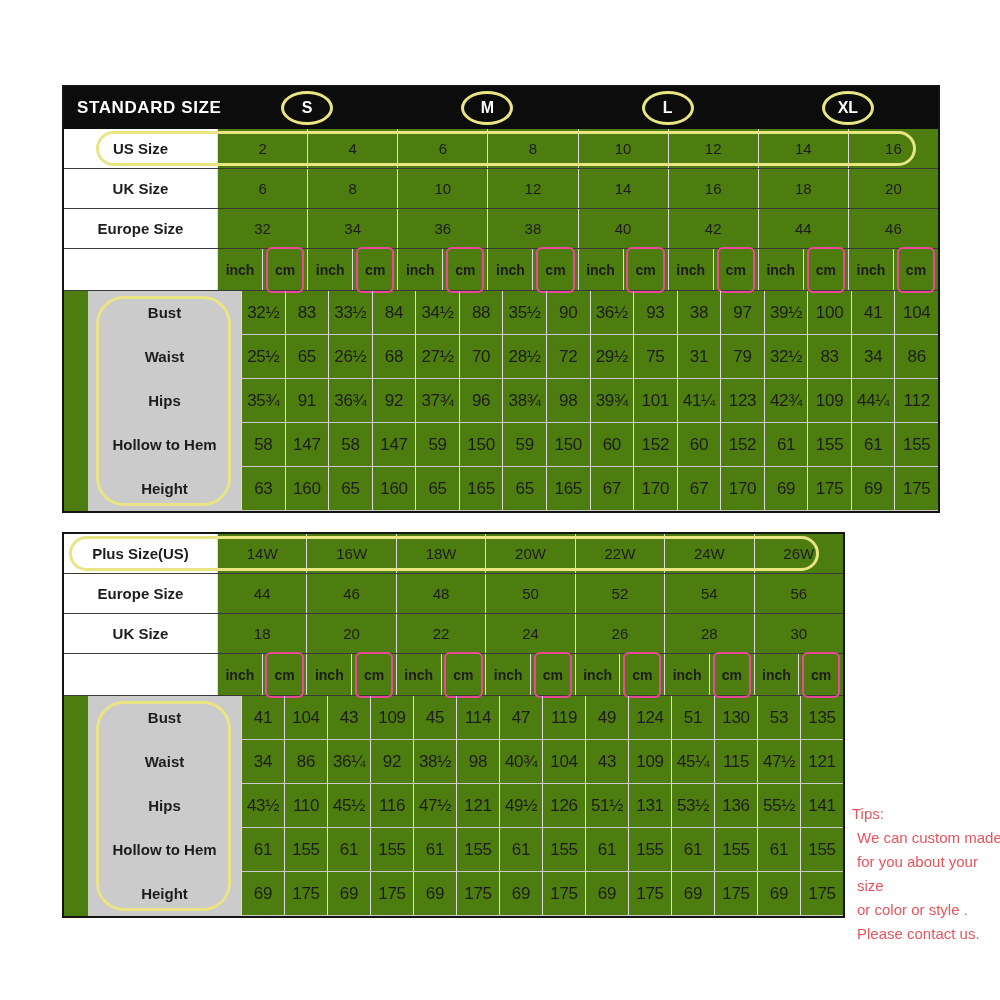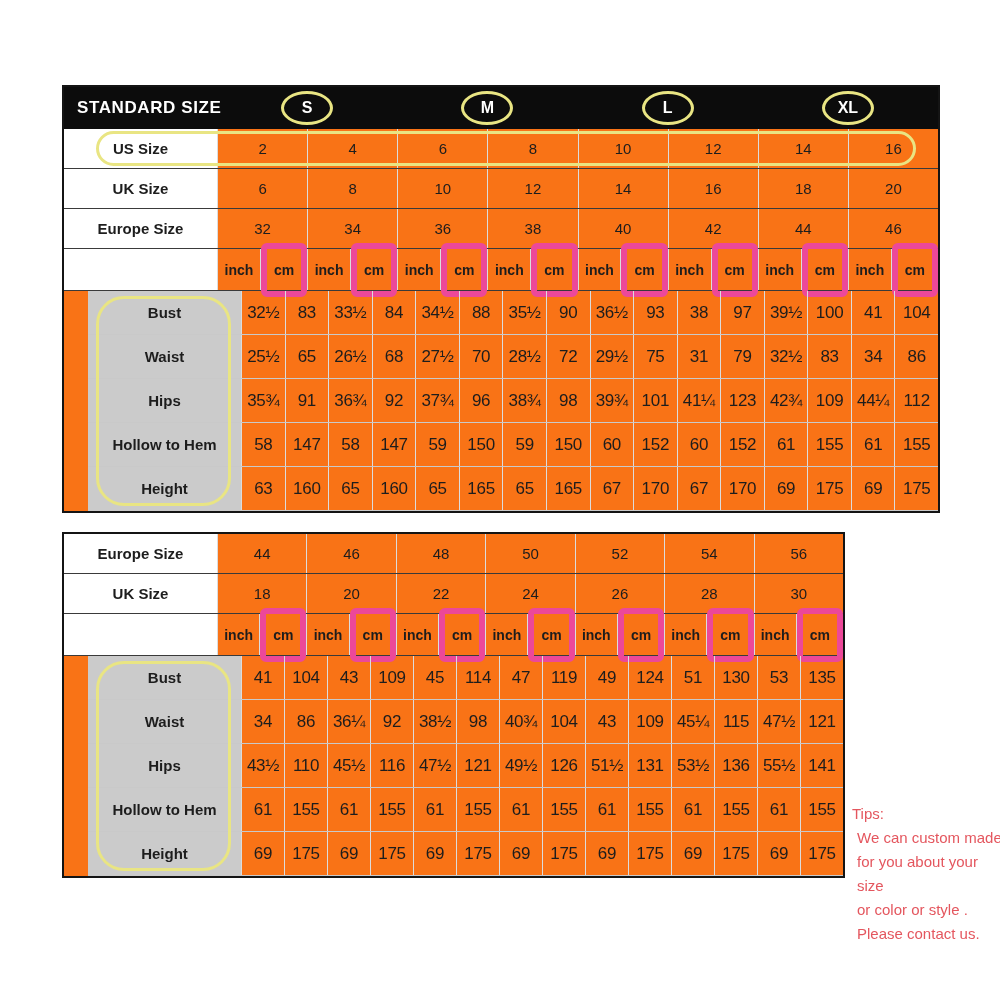--- a/index.html
+++ b/index.html
@@ -7,21 +7,21 @@
   body {
     position: relative;
     background: #ffffff;
     font-family: "Liberation Sans", sans-serif;
     color: #1d1d1d;
     overflow: hidden;
   }
   .size-table {
     position: absolute;
     border: 2px solid #141414;
-    background: #f97316;
+    background: #4d7c0f;
   }
   #standard-table { left: 62px; top: 85px; width: 878px; }
   #plus-table     { left: 62px; top: 532px; width: 783px; }
 
   .table-header {
     position: relative;
     height: 42px;
     background: #0c0c0c;
     display: flex;
     align-items: center;
@@ -53,21 +53,21 @@
   .unit-row { height: 42px; border-bottom: 1px solid #3a3a3a; }
   .measure-row { height: 44px; }
   .measure-row:not(:last-child) { border-bottom: 1px solid #c9c9c9; }
 
   .cell { display: flex; align-items: center; justify-content: center; }
   .label-cell { width: 153px; flex: none; font-weight: bold; font-size: 15px; background: #ffffff; }
   .group-cell { flex: 1; font-size: 15px; border-left: 1px solid #dcdcdc; }
   .sub-cell   { flex: 1; border-left: 1px solid #dcdcdc; }
   .unit-cell  { font-size: 14px; font-weight: bold; }
   .cm-box {
-    border: 6px solid #ec4899;
+    border: 2px solid #ec4899;
     border-radius: 6px;
     padding: 14px 7px;
     line-height: 1;
   }
   .measure-label { background: #cbcbcb; }
   .measure-value { font-size: 17px; letter-spacing: -0.3px; white-space: nowrap; }
 
   .measure-block { position: relative; margin-left: 24px; }
   .labels-highlight {
     position: absolute;
@@ -276,20 +276,31 @@
           <div class="cell sub-cell measure-value">175</div>
         </div>
         <div class="labels-highlight"></div>
       </div>
     </div>
 </div>
 
 <div class="size-table" id="plus-table">
   <div id="plus-body">
       <div class="row size-row">
+        <div class="cell label-cell">Plus Size(US)</div>
+        <div class="cell group-cell">14W</div>
+        <div class="cell group-cell">16W</div>
+        <div class="cell group-cell">18W</div>
+        <div class="cell group-cell">20W</div>
+        <div class="cell group-cell">22W</div>
+        <div class="cell group-cell">24W</div>
+        <div class="cell group-cell">26W</div>
+        <div class="row-highlight"></div>
+      </div>
+      <div class="row size-row">
         <div class="cell label-cell">Europe Size</div>
         <div class="cell group-cell">44</div>
         <div class="cell group-cell">46</div>
         <div class="cell group-cell">48</div>
         <div class="cell group-cell">50</div>
         <div class="cell group-cell">52</div>
         <div class="cell group-cell">54</div>
         <div class="cell group-cell">56</div>
       </div>
       <div class="row size-row">

